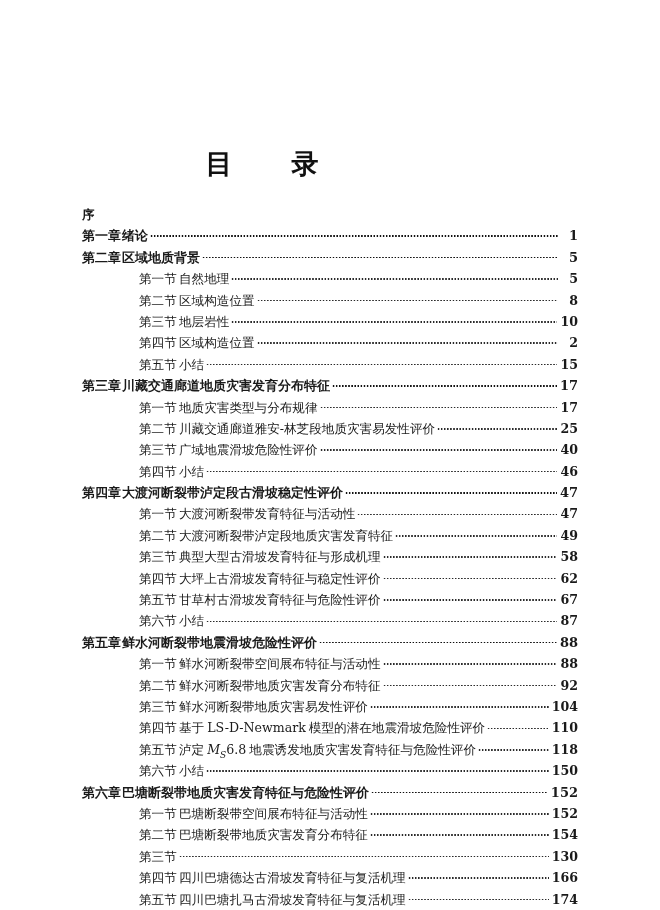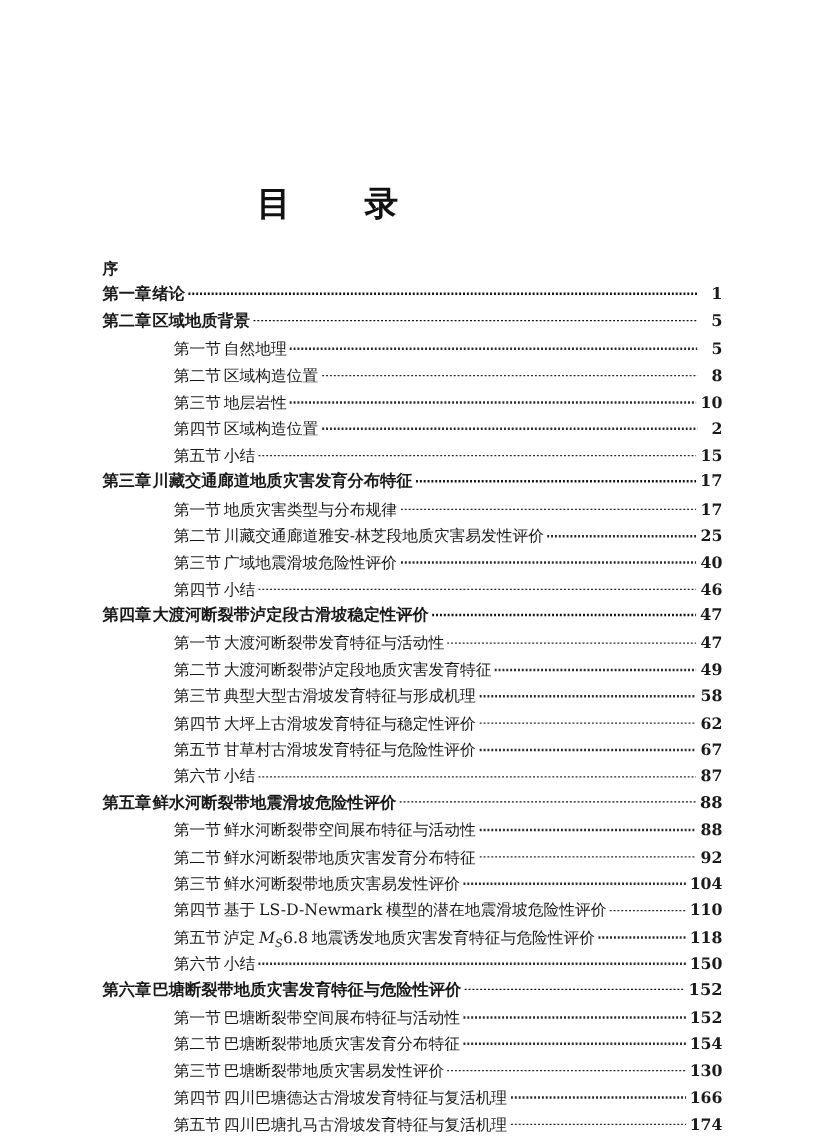--- a/index.html
+++ b/index.html
@@ -322,21 +322,20 @@
         <span class="pagenum">152</span>
       </div>
       <div class="toc-row section">
         <span class="label">第二节</span>
         <span class="title-text">巴塘断裂带地质灾害发育分布特征</span>
         <span class="leader"></span>
         <span class="pagenum">154</span>
       </div>
       <div class="toc-row section">
         <span class="label">第三节</span>
-        <span class="title-text">巴塘断裂带地质灾害易发性评价</span>
         <span class="leader"></span>
         <span class="pagenum">130</span>
       </div>
       <div class="toc-row section">
         <span class="label">第四节</span>
         <span class="title-text">四川巴塘德达古滑坡发育特征与复活机理</span>
         <span class="leader"></span>
         <span class="pagenum">166</span>
       </div>
       <div class="toc-row section">

